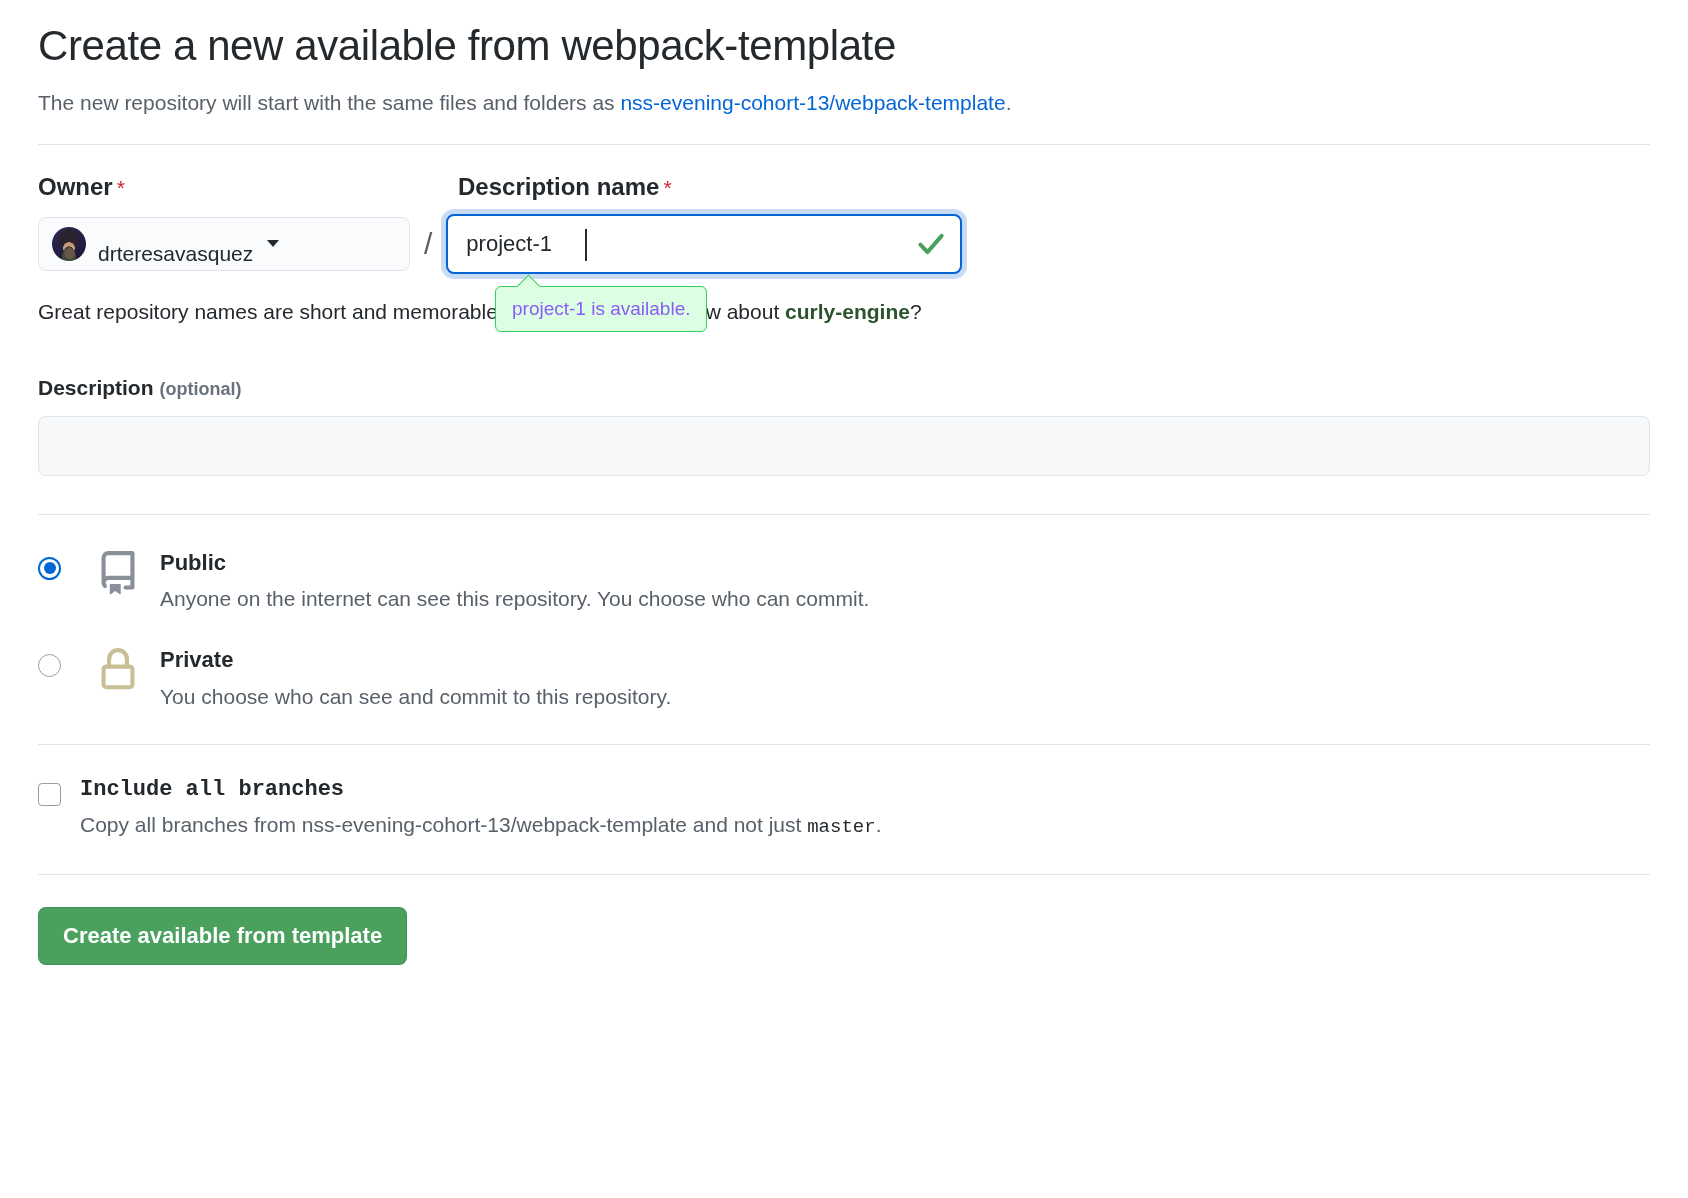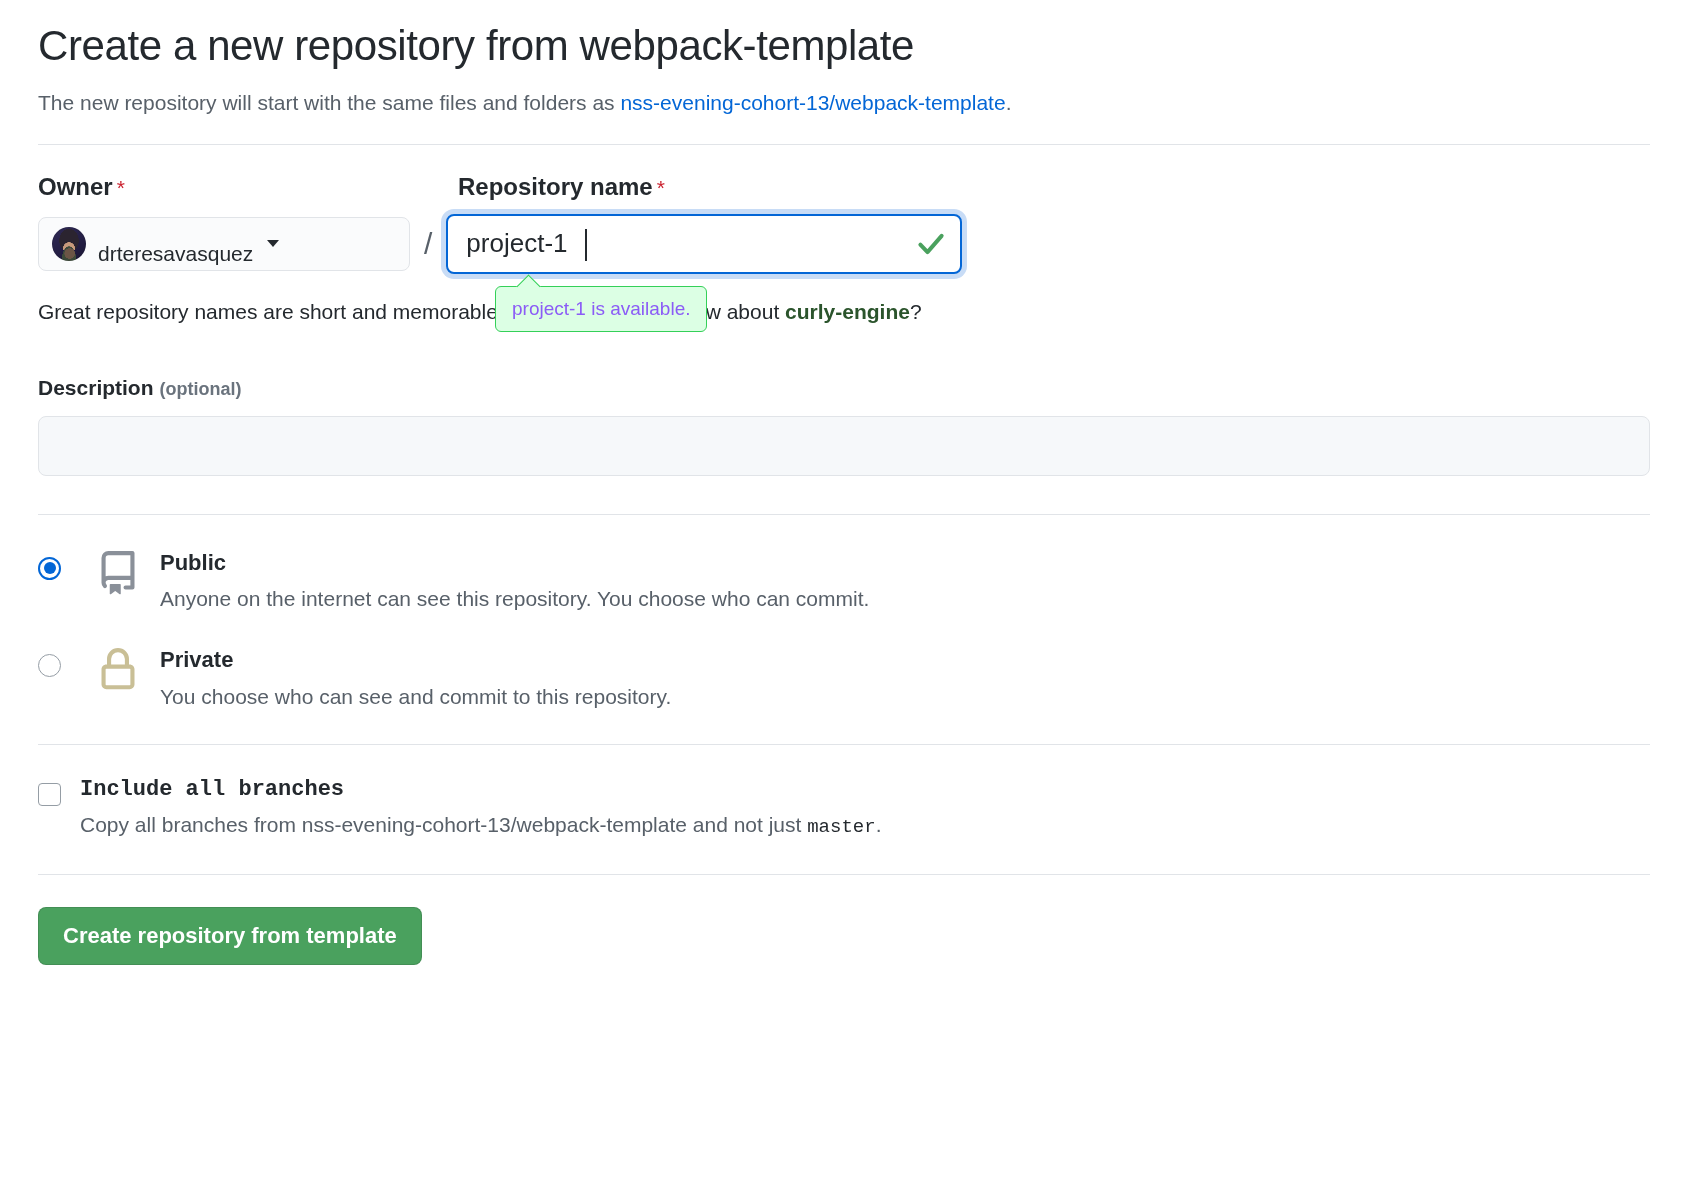--- a/index.html
+++ b/index.html
@@ -132,21 +132,21 @@
     box-shadow: 0 0 0 5px #c8dcf6;
     display: flex;
     align-items: center;
     padding: 0 50px 0 18px;
   }
   .repo-input {
     border: 0;
     outline: 0;
     background: transparent;
     font-family: "Liberation Sans", sans-serif;
-    font-size: 26px;
+    font-size: 22px;
     color: #24292e;
     width: 100%;
     padding: 0;
     caret-color: #24292e;
   }
   .caret-bar {
     position: absolute;
     left: 137px;
     top: 13px;
     width: 2px;
@@ -336,35 +336,35 @@
     padding: 15px 24px;
     cursor: pointer;
     line-height: 1.2;
   }
 </style>
 </head>
 <body>
 
 <div class="page">
 
-  <h1 class="page-title">Create a new repository from webpack-template</h1>
+  <h1 class="page-title">Create a new available from webpack-template</h1>
 
   <p class="page-subtitle">
     <span>The new repository will start with the same files and folders as </span><a class="tpl-link" href="#">nss-evening-cohort-13/webpack-template</a><span>.</span>
   </p>
 
   <hr class="rule">
 
   <div class="name-block">
     <div class="labels-row">
       <div class="label-owner">
         <span class="field-label">Owner</span><span class="req-star">*</span>
       </div>
       <div class="label-repo">
-        <span class="field-label">Repository name</span><span class="req-star">*</span>
+        <span class="field-label">Description name</span><span class="req-star">*</span>
       </div>
     </div>
 
     <div class="inputs-row">
 
       <div class="owner-select">
         <span class="avatar"></span>
         <span class="owner-name">drteresavasquez</span>
         <span class="caret-down"></span>
       </div>
@@ -438,16 +438,16 @@
         <div class="branches-desc">
           <span>Copy all branches from nss-evening-cohort-13/webpack-template and not just </span><span class="mono">master</span><span>.</span>
         </div>
       </div>
     </div>
   </div>
 
   <hr class="rule rule-4">
 
   <div class="submit-block">
-    <button class="submit-btn">Create repository from template</button>
+    <button class="submit-btn">Create available from template</button>
   </div>
 
 </div>
 
 </body></html>

